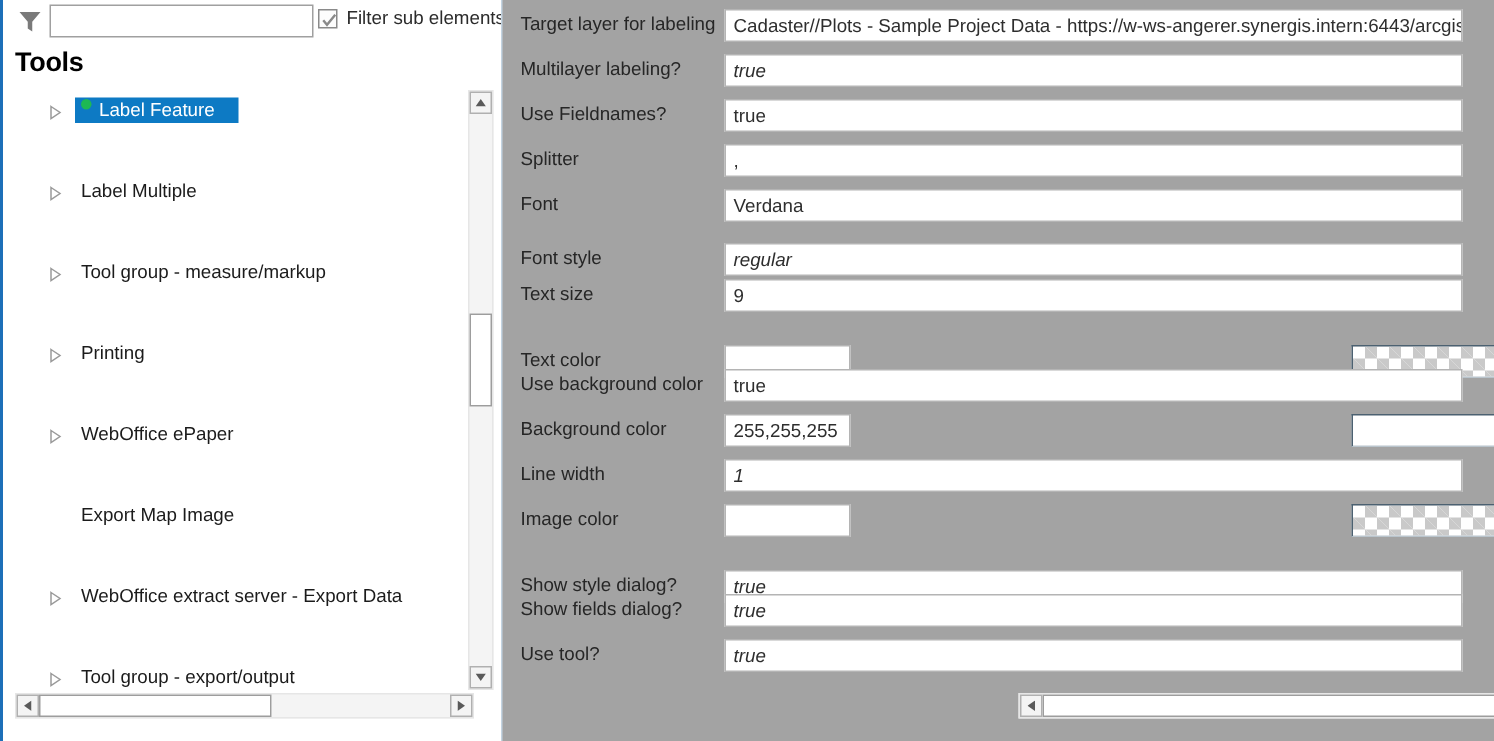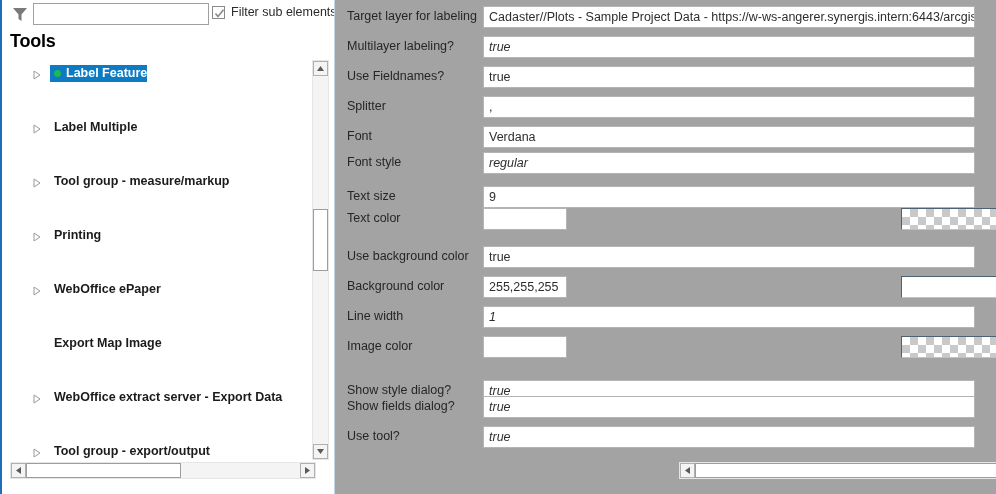--- a/index.html
+++ b/index.html
@@ -106,26 +106,24 @@
   .tw-arrow {
     position: absolute;
     left: 30px; top: 50%;
     transform: translateY(-50%);
     width: 10px; height: 10px;
   }
   .tree-label {
     margin-left: 18px;
     font-size: 12.5px;
     color: #1b1b1b;
-    padding: 1px 0 2px 4px;
+    padding: 1px 16px 2px 4px;
     border-radius: 0;
     display: inline-flex;
-    align-items: center;
     gap: 5px;
-    font-weight: bold;
   }
   .tree-item.no-arrow .tree-label { margin-left: 18px; }
   .tree-item.selected .tree-label {
     background: #0d7ac4;
     color: #ffffff;
   }
   .green-dot {
     width: 7px; height: 7px;
     border-radius: 50%;
     background: #1db954;
@@ -375,29 +373,29 @@
           <div class="prop-field wide">true</div>
         </div>
         <div class="prop-row" style="top: 123px;">
           <div class="prop-label">Font</div>
           <div class="prop-field wide">Verdana</div>
         </div>
         <div class="prop-row" style="top: 93px;">
           <div class="prop-label">Splitter</div>
           <div class="prop-field wide">,</div>
         </div>
-        <div class="prop-row" style="top: 149px;">
+        <div class="prop-row" style="top: 159px;">
           <div class="prop-label">Font style</div>
           <div class="prop-field wide italic">regular</div>
         </div>
         <div class="prop-row" style="top: 183px;">
           <div class="prop-label">Text size</div>
           <div class="prop-field wide">9</div>
         </div>
-        <div class="prop-row" style="top: 205px;">
+        <div class="prop-row" style="top: 227px;">
           <div class="prop-label">Text color</div>
           <div class="prop-field narrow"></div>
           <div class="swatch checker"></div>
         </div>
         <div class="prop-row" style="top: 243px;">
           <div class="prop-label">Use background color</div>
           <div class="prop-field wide">true</div>
         </div>
         <div class="prop-row" style="top: 273px;">
           <div class="prop-label">Background color</div>

